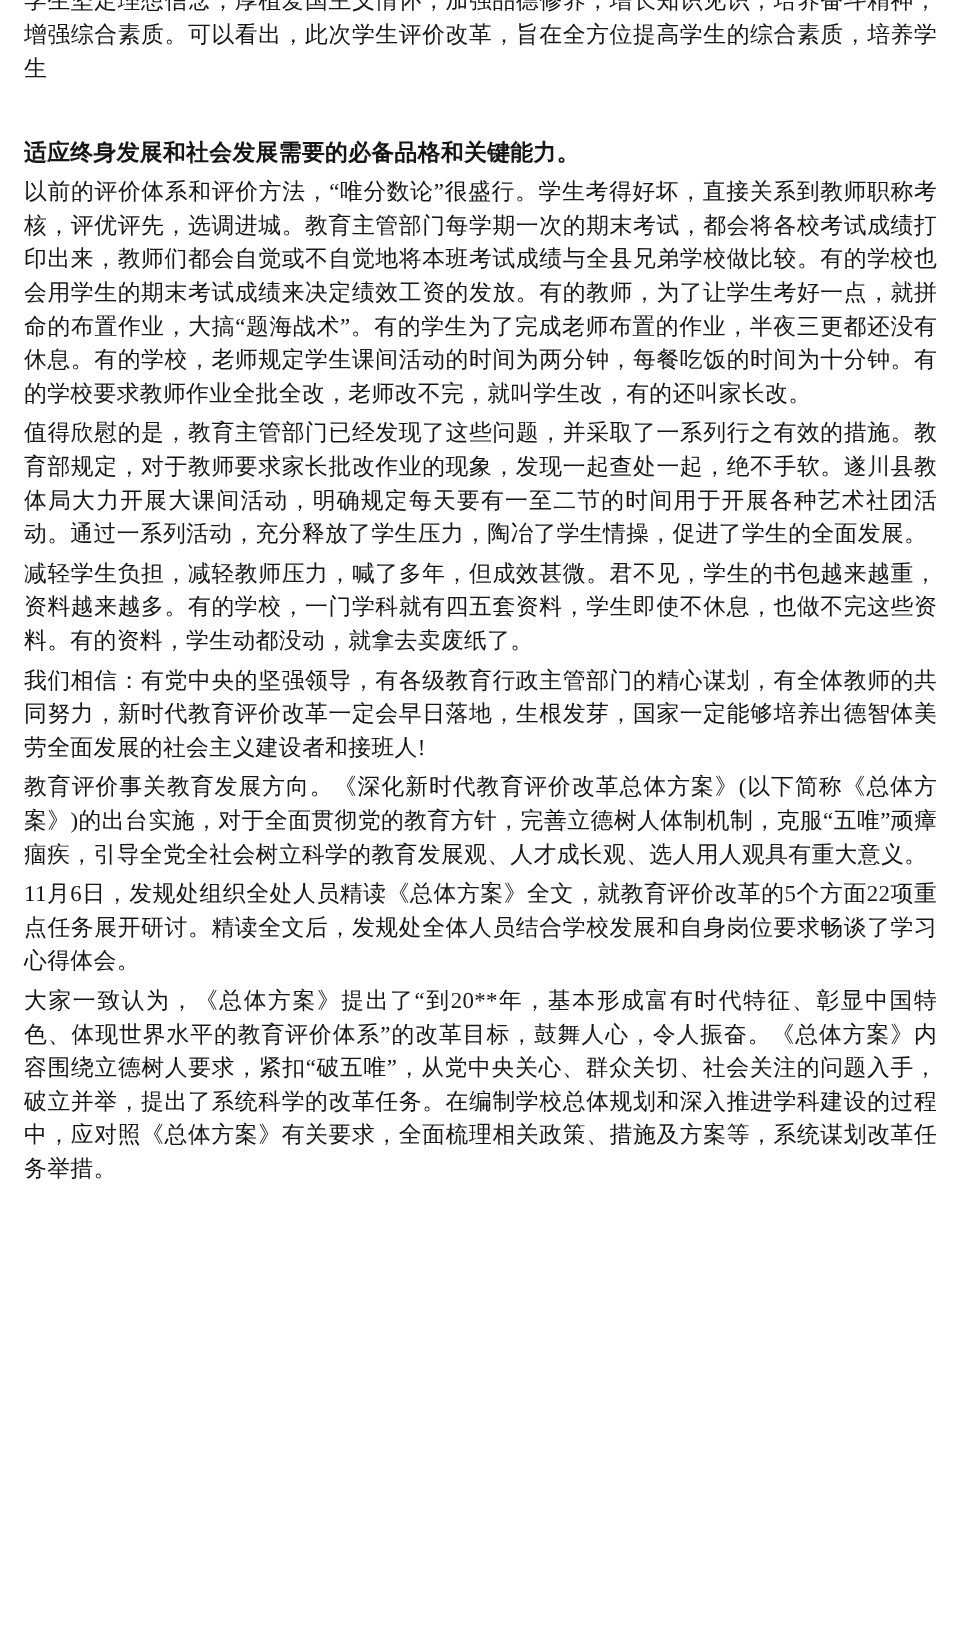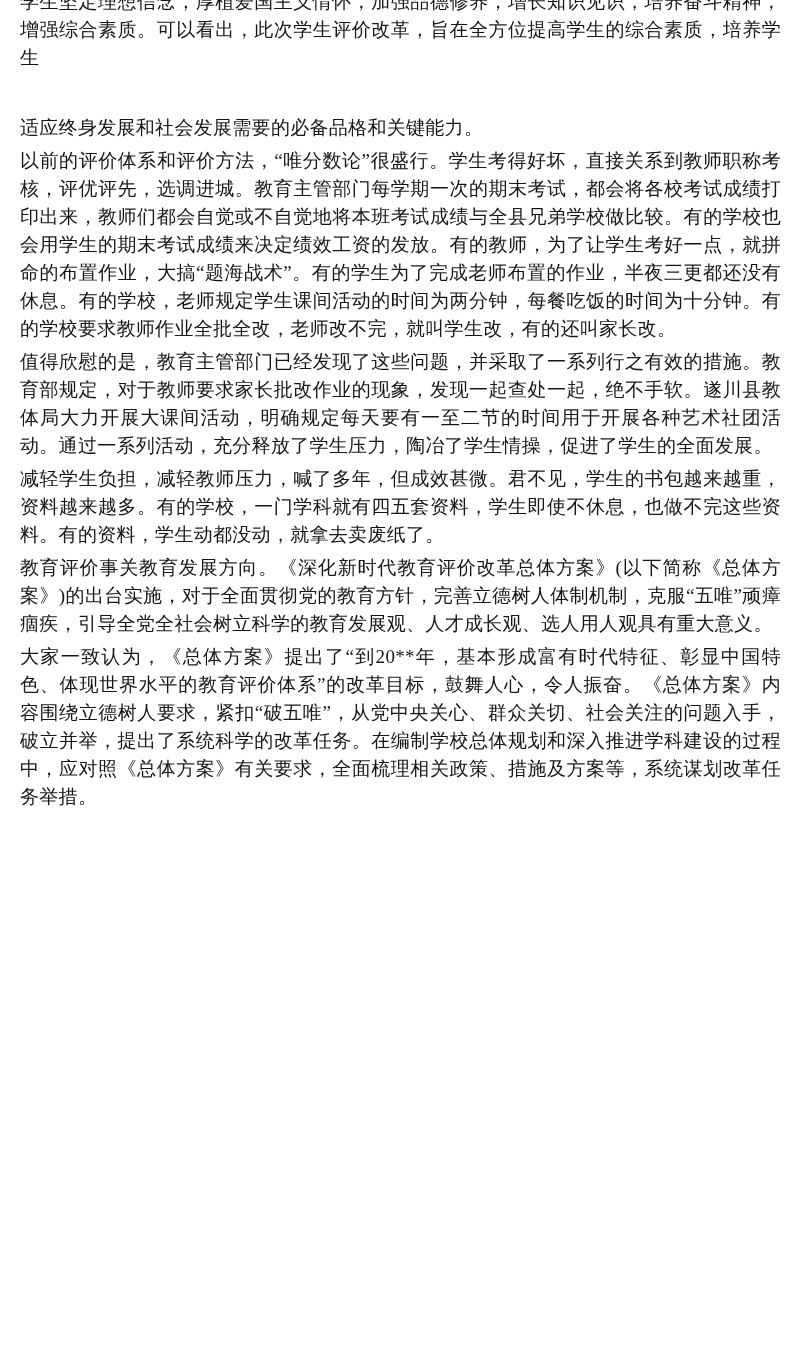--- a/index.html
+++ b/index.html
@@ -27,26 +27,29 @@
     letter-spacing: 0.3px;
     word-break: break-all;
   }
   
   .page p.clip-top {
     margin-top: -12px;
   }
   
   .page p.after-gap {
     margin-top: 42px;
+    font-weight: bold;
   }
 </style>
 </head>
 <body>
 
 <main class="page">
   <p class="clip-top">学生坚定理想信念，厚植爱国主义情怀，加强品德修养，增长知识见识，培养奋斗精神，增强综合素质。可以看出，此次学生评价改革，旨在全方位提高学生的综合素质，培养学生</p>
   <p class="after-gap">适应终身发展和社会发展需要的必备品格和关键能力。</p>
   <p>以前的评价体系和评价方法，“唯分数论”很盛行。学生考得好坏，直接关系到教师职称考核，评优评先，选调进城。教育主管部门每学期一次的期末考试，都会将各校考试成绩打印出来，教师们都会自觉或不自觉地将本班考试成绩与全县兄弟学校做比较。有的学校也会用学生的期末考试成绩来决定绩效工资的发放。有的教师，为了让学生考好一点，就拼命的布置作业，大搞“题海战术”。有的学生为了完成老师布置的作业，半夜三更都还没有休息。有的学校，老师规定学生课间活动的时间为两分钟，每餐吃饭的时间为十分钟。有的学校要求教师作业全批全改，老师改不完，就叫学生改，有的还叫家长改。</p>
   <p>值得欣慰的是，教育主管部门已经发现了这些问题，并采取了一系列行之有效的措施。教育部规定，对于教师要求家长批改作业的现象，发现一起查处一起，绝不手软。遂川县教体局大力开展大课间活动，明确规定每天要有一至二节的时间用于开展各种艺术社团活动。通过一系列活动，充分释放了学生压力，陶冶了学生情操，促进了学生的全面发展。</p>
   <p>减轻学生负担，减轻教师压力，喊了多年，但成效甚微。君不见，学生的书包越来越重，资料越来越多。有的学校，一门学科就有四五套资料，学生即使不休息，也做不完这些资料。有的资料，学生动都没动，就拿去卖废纸了。</p>
+  <p>我们相信：有党中央的坚强领导，有各级教育行政主管部门的精心谋划，有全体教师的共同努力，新时代教育评价改革一定会早日落地，生根发芽，国家一定能够培养出德智体美劳全面发展的社会主义建设者和接班人!</p>
   <p>教育评价事关教育发展方向。《深化新时代教育评价改革总体方案》(以下简称《总体方案》)的出台实施，对于全面贯彻党的教育方针，完善立德树人体制机制，克服“五唯”顽瘴痼疾，引导全党全社会树立科学的教育发展观、人才成长观、选人用人观具有重大意义。</p>
+  <p>11月6日，发规处组织全处人员精读《总体方案》全文，就教育评价改革的5个方面22项重点任务展开研讨。精读全文后，发规处全体人员结合学校发展和自身岗位要求畅谈了学习心得体会。</p>
   <p>大家一致认为，《总体方案》提出了“到20**年，基本形成富有时代特征、彰显中国特色、体现世界水平的教育评价体系”的改革目标，鼓舞人心，令人振奋。《总体方案》内容围绕立德树人要求，紧扣“破五唯”，从党中央关心、群众关切、社会关注的问题入手，破立并举，提出了系统科学的改革任务。在编制学校总体规划和深入推进学科建设的过程中，应对照《总体方案》有关要求，全面梳理相关政策、措施及方案等，系统谋划改革任务举措。</p>
 </main>
 
 </body></html>

